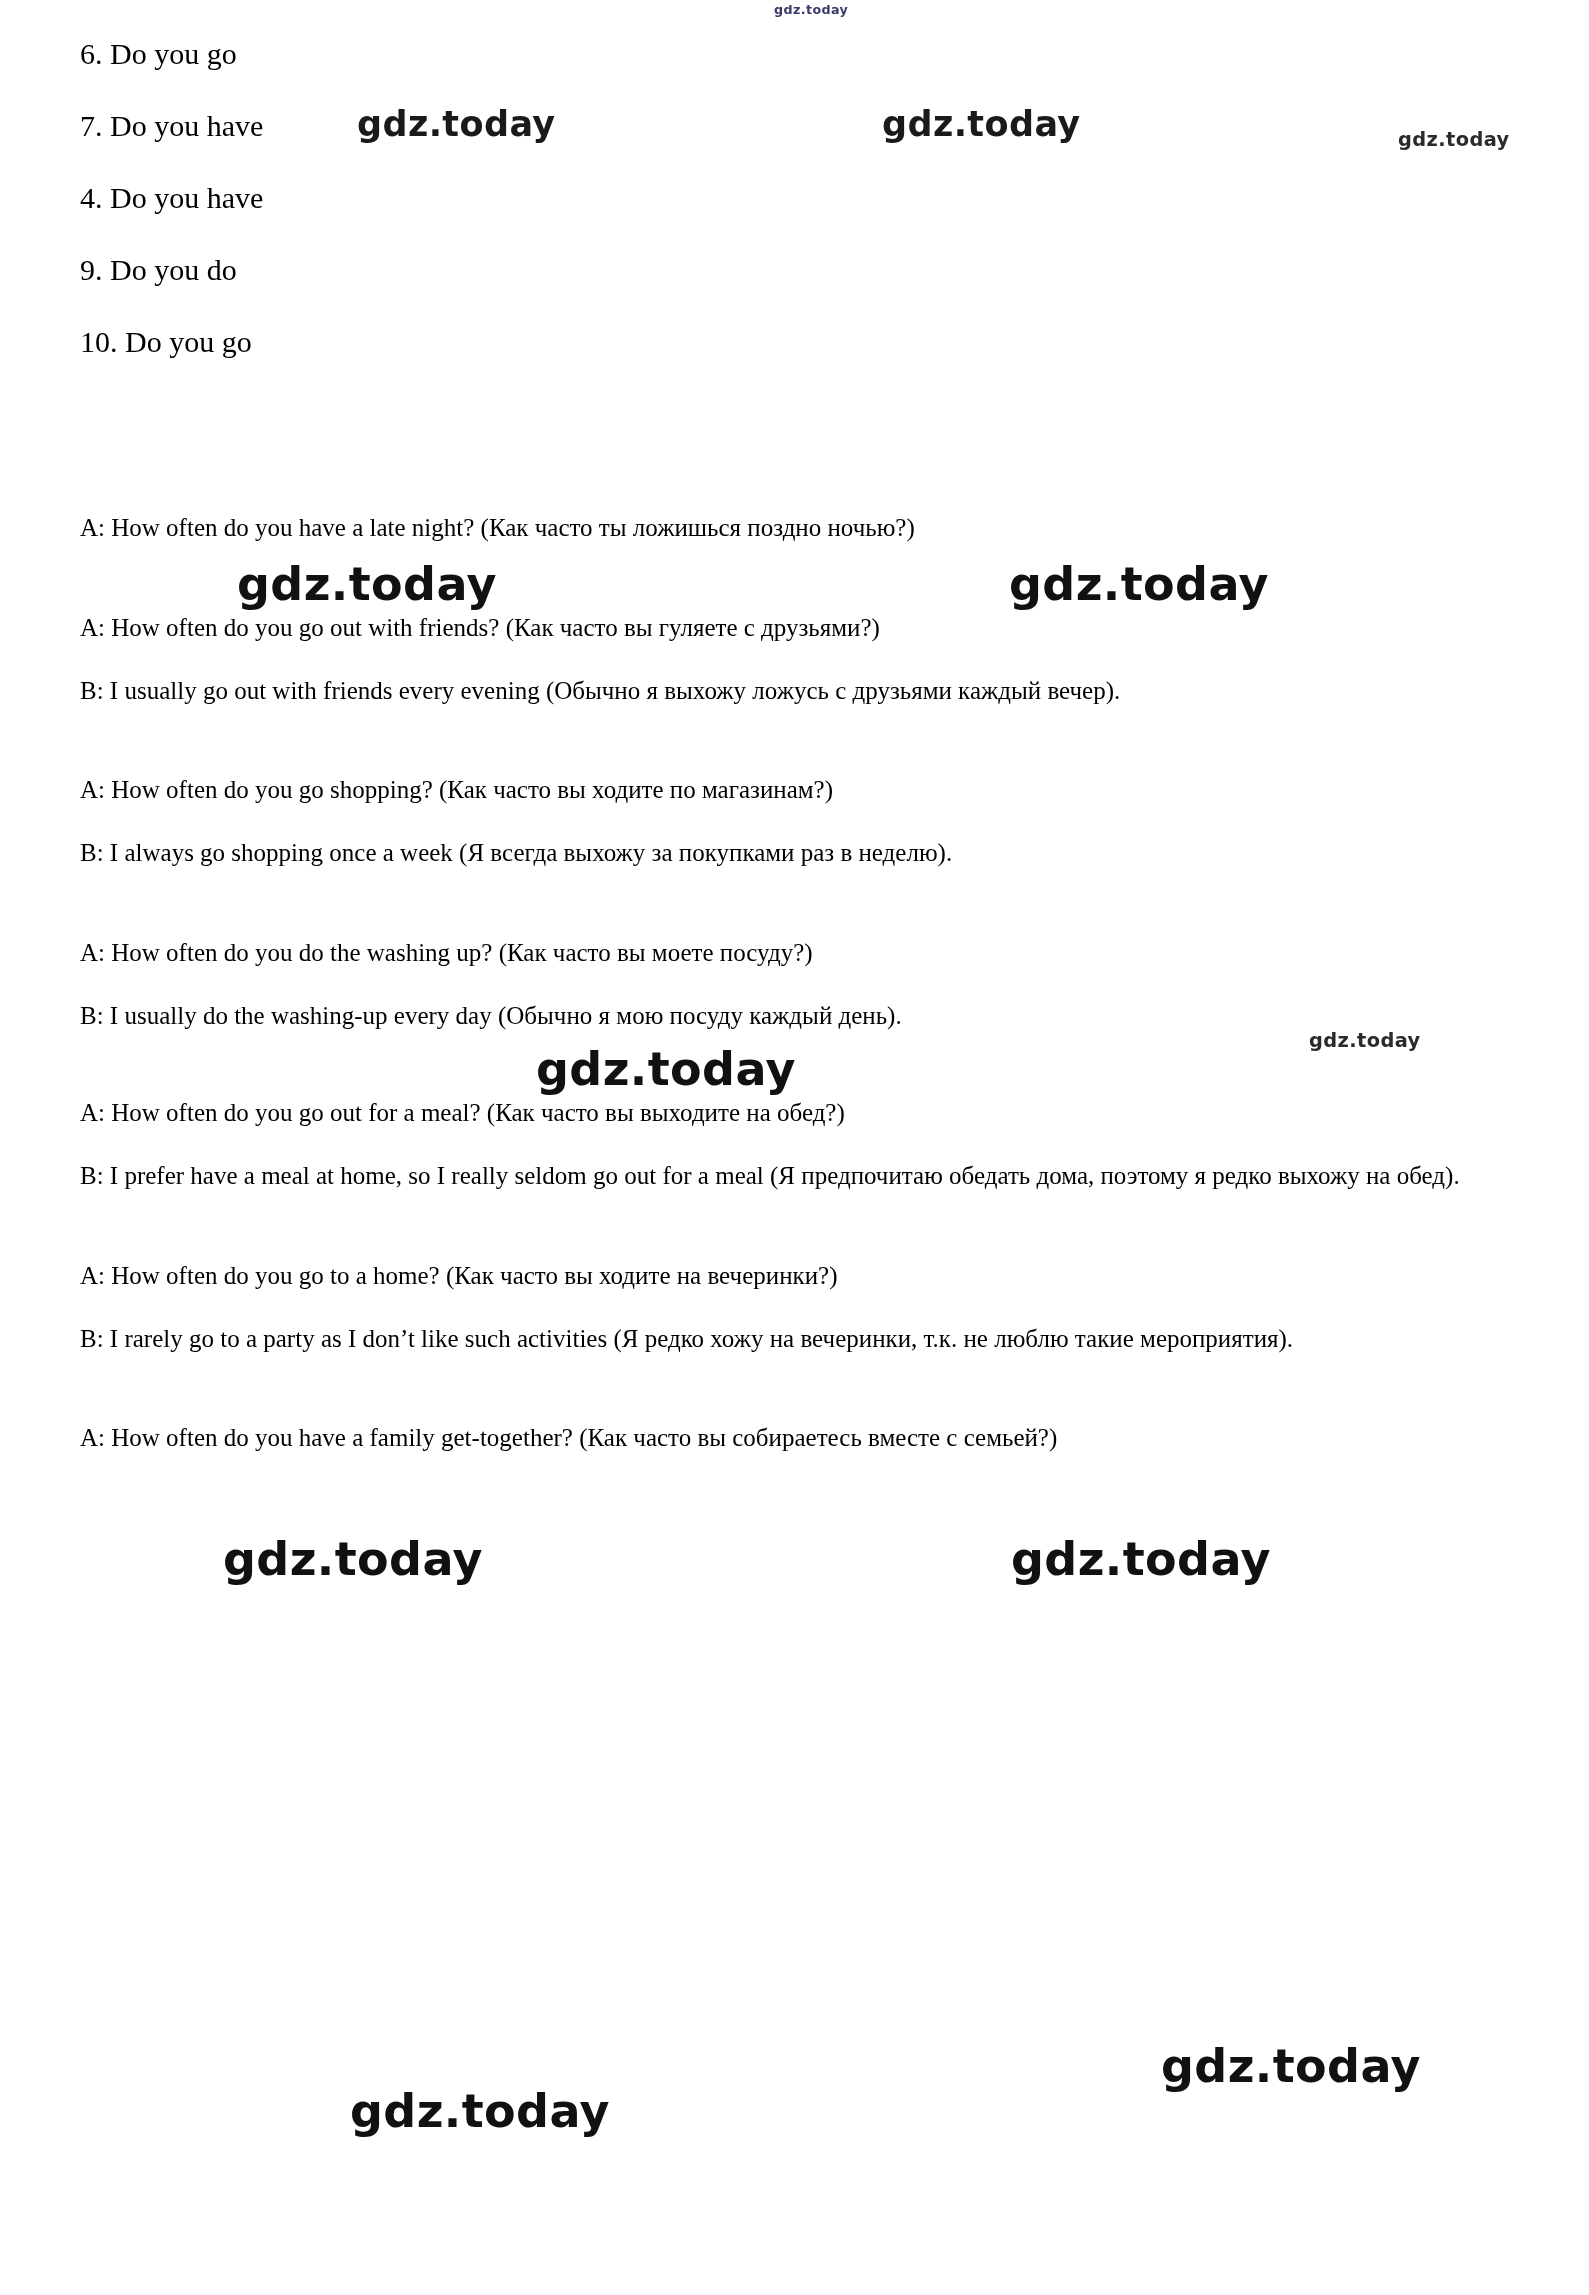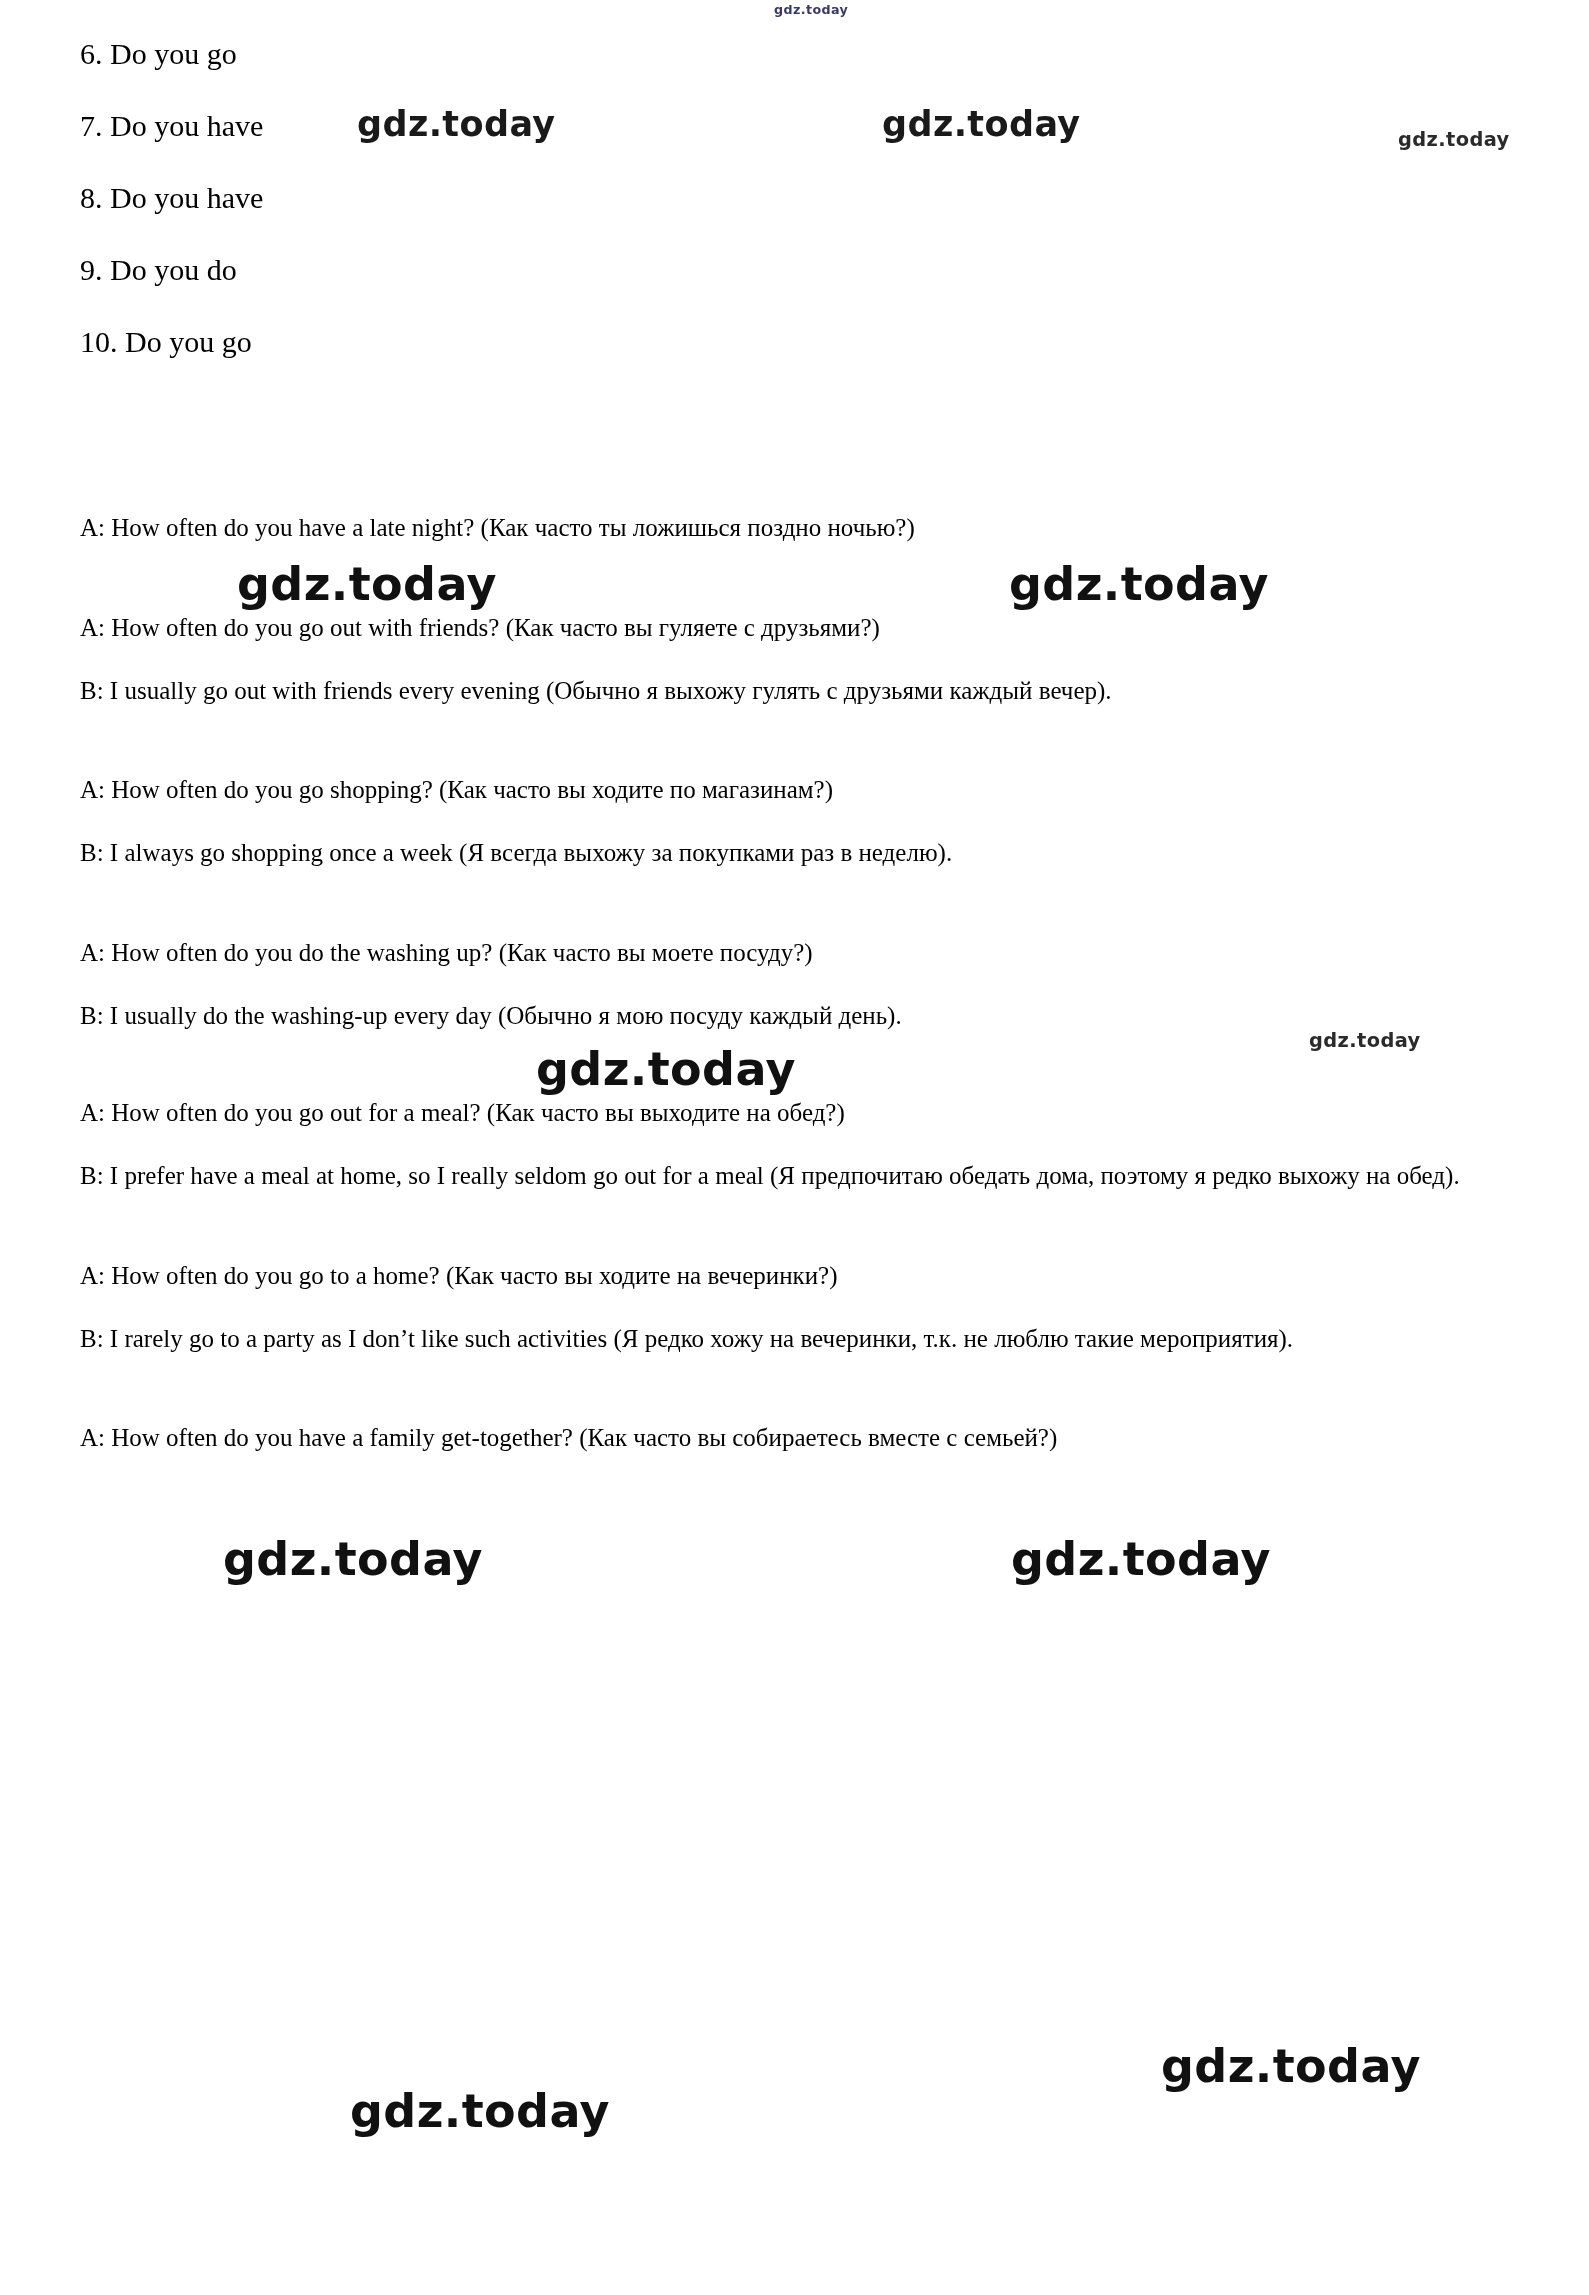--- a/index.html
+++ b/index.html
@@ -92,34 +92,34 @@
 </head>
 <body>
 
 <div class="page">
 
   <div class="content">
 
     <ul class="numbered-list">
       <li class="num-first">6. Do you go</li>
       <li>7. Do you have</li>
-      <li>8. Do you have</li>
+      <li>4. Do you have</li>
       <li>9. Do you do</li>
       <li>10. Do you go</li>
     </ul>
 
     <div class="gap-md"></div>
 
     <div class="qa-block">
       <p class="line">A: How often do you have a late night? (Как часто ты ложишься поздно ночью?)</p>
     </div>
 
     <div class="qa-block">
       <p class="line">A: How often do you go out with friends? (Как часто вы гуляете с друзьями?)</p>
-      <p class="line last">B: I usually go out with friends every evening (Обычно я выхожу гулять с друзьями каждый вечер).</p>
+      <p class="line last">B: I usually go out with friends every evening (Обычно я выхожу ложусь с друзьями каждый вечер).</p>
     </div>
 
     <div class="qa-block">
       <p class="line">A: How often do you go shopping? (Как часто вы ходите по магазинам?)</p>
       <p class="line last">B: I always go shopping once a week (Я всегда выхожу за покупками раз в неделю).</p>
     </div>
 
     <div class="qa-block">
       <p class="line">A: How often do you do the washing up? (Как часто вы моете посуду?)</p>
       <p class="line last">B: I usually do the washing-up every day (Обычно я мою посуду каждый день).</p>

